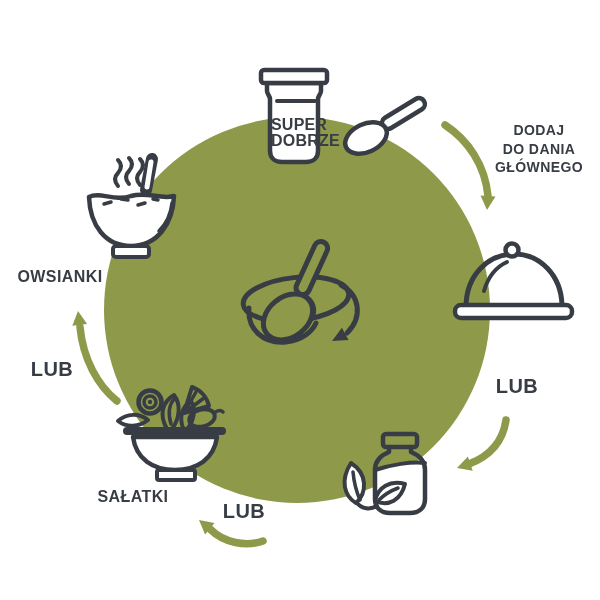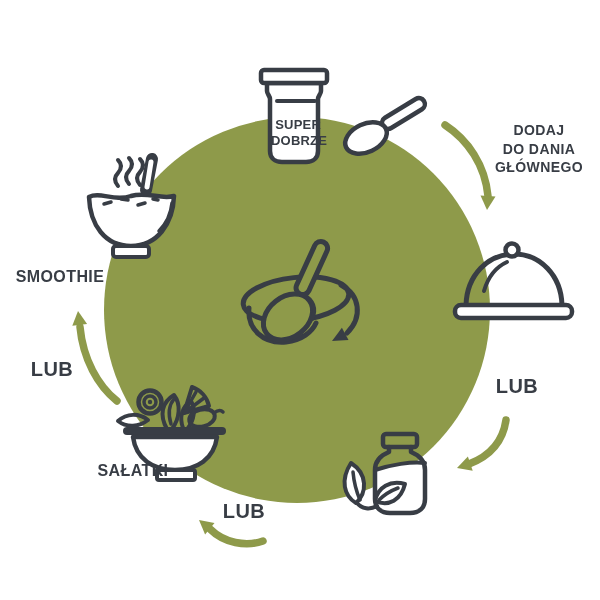--- a/index.html
+++ b/index.html
@@ -24,21 +24,21 @@
   .olv{stroke:#8E9A4A;fill:none;stroke-width:7.5;stroke-linecap:round;}
   .olvh{fill:#8E9A4A;stroke:none;}
   .inkh{fill:#383D45;stroke:none;}
   .label{
     position:absolute;z-index:2;font-weight:700;color:#383D45;
     text-align:center;letter-spacing:0.4px;line-height:1.15;
   }
   .lg{font-size:16px;}
   .md{font-size:20px;}
   .multi{font-size:14px;line-height:18.5px;}
-  .jar-text{font-size:13px;line-height:16px;text-align:right;letter-spacing:0.2px;}
+  .jar-text{font-size:16px;line-height:16px;text-align:center;letter-spacing:0.2px;}
 </style>
 </head>
 <body>
 
 <div id="stage">
 
   <div class="big-circle"></div>
 
   <svg class="icons" width="600" height="600" viewBox="0 0 600 600">
 
@@ -141,20 +141,20 @@
     <span style="display:block">DODAJ</span>
     <span style="display:block">DO DANIA</span>
     <span style="display:block">GŁÓWNEGO</span>
   </div>
 
   <div class="label md" style="left:487px;top:375px;width:60px;">LUB</div>
 
 
   <div class="label md" style="left:214px;top:500px;width:60px;">LUB</div>
 
-  <div class="label lg" style="left:73px;top:462px;width:120px;">SAŁATKI</div>
+  <div class="label lg" style="left:73px;top:488px;width:120px;">SAŁATKI</div>
 
   <div class="label md" style="left:22px;top:358px;width:60px;">LUB</div>
 
-  <div class="label lg" style="left:0px;top:268px;width:120px;">SMOOTHIE</div>
+  <div class="label lg" style="left:0px;top:268px;width:120px;">OWSIANKI</div>
 
 
 </div>
 
 </body></html>

